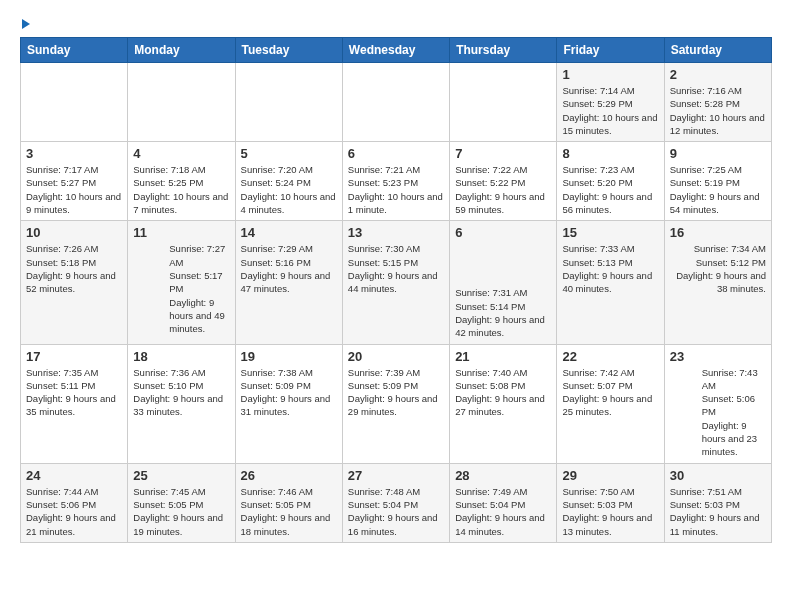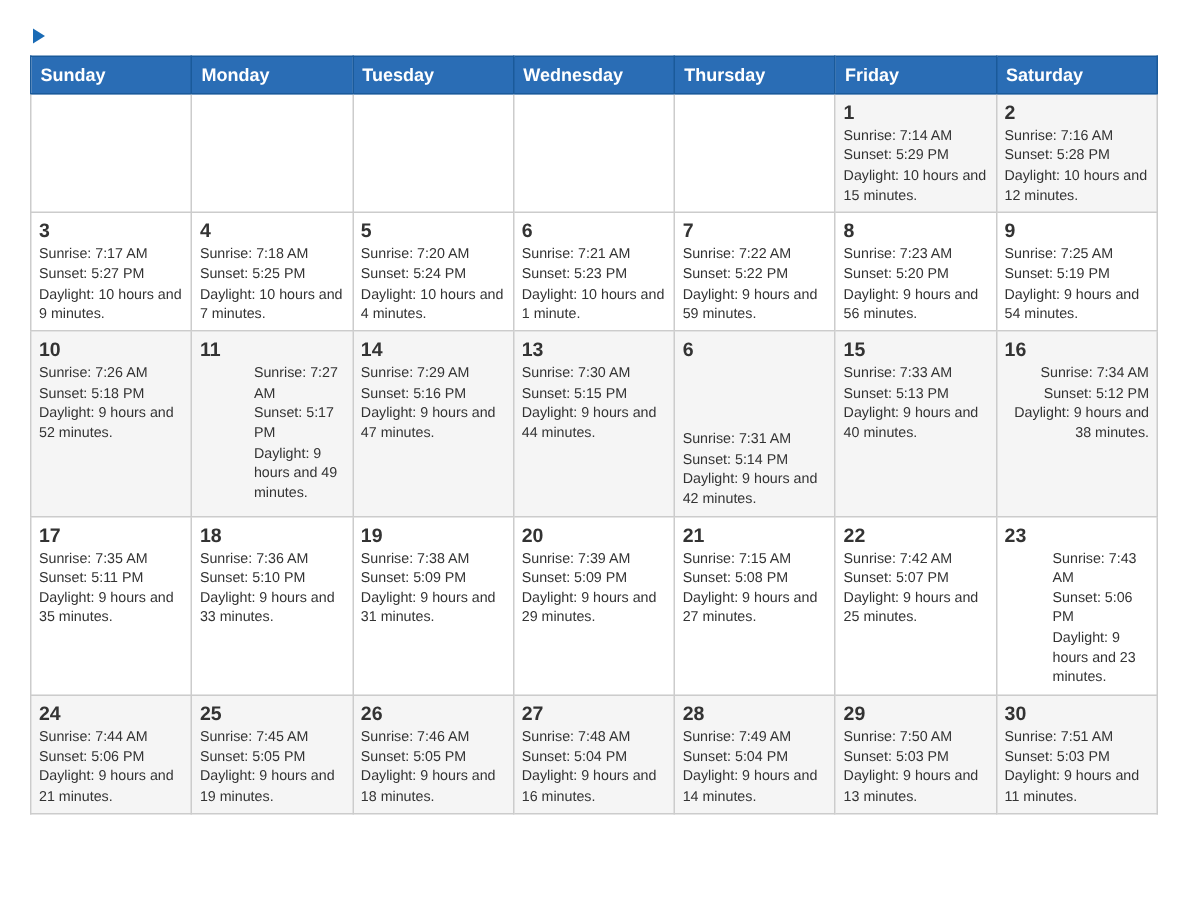--- a/index.html
+++ b/index.html
@@ -260,21 +260,21 @@
 Daylight: 9 hours and 31 minutes.</div>
           </td>
           <td>
             <span class="day-num">20</span>
             <div class="day-info" style="white-space: pre-line;">Sunrise: 7:39 AM
 Sunset: 5:09 PM
 Daylight: 9 hours and 29 minutes.</div>
           </td>
           <td>
             <span class="day-num">21</span>
-            <div class="day-info" style="white-space: pre-line;">Sunrise: 7:15 AM
+            <div class="day-info" style="white-space: pre-line;">Sunrise: 7:40 AM
 Sunset: 5:08 PM
 Daylight: 9 hours and 27 minutes.</div>
           </td>
           <td>
             <span class="day-num">22</span>
             <div class="day-info" style="white-space: pre-line;">Sunrise: 7:42 AM
 Sunset: 5:07 PM
 Daylight: 9 hours and 25 minutes.</div>
           </td>
           <td>

